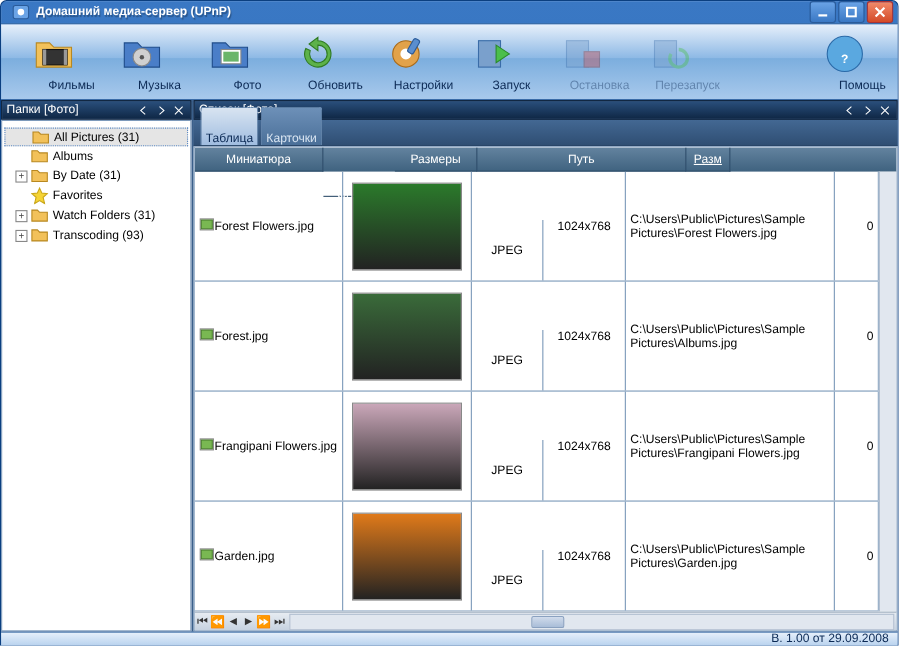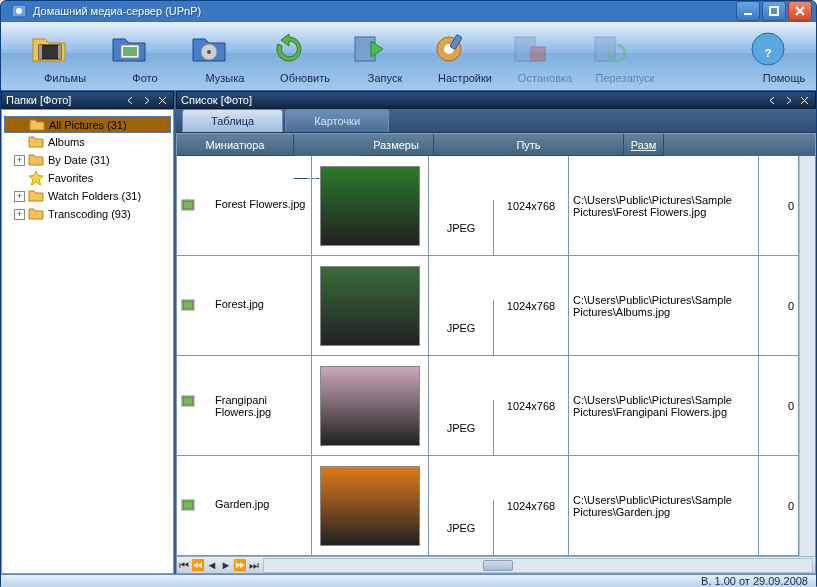--- a/index.html
+++ b/index.html
@@ -2,21 +2,21 @@
 <html><head>
 <meta charset="utf-8">
 <style>
 * { box-sizing: border-box; margin: 0; padding: 0; font-family: Tahoma, Arial, sans-serif; font-size: 11px; }
 html, body { width: 817px; height: 587px; overflow: hidden; }
 
 .window { width: 817px; height: 587px; background: linear-gradient(#3a78c4,#1f5fad); border: 1px solid #0b3f80; border-radius: 6px 6px 0 0; display: flex; flex-direction: column; }
 
 .titlebar { height: 26px; display: flex; align-items: center; padding: 0 4px; color: #fff; }
 .titlebar .app-icon { width: 16px; height: 16px; margin: 0 6px; }
-.titlebar .title { flex: 1; font-weight: normal; text-shadow: 1px 1px 1px rgba(0,0,0,.3); }
+.titlebar .title { flex: 1; font-weight: bold; text-shadow: 1px 1px 1px rgba(0,0,0,.3); }
 .win-btn { width: 24px; height: 20px; margin-left: 2px; border: 1px solid #2a5b9a; border-radius: 3px; background: linear-gradient(#6aa3e6,#3a78c4); display: flex; align-items: center; justify-content: center; cursor: default; }
 .win-btn.close { background: linear-gradient(#f08a6a,#d44a28); border-color:#a33; }
 .win-btn svg { width: 10px; height: 10px; }
 
 .toolbar { height: 75px; background: linear-gradient(#e7f0fb 0%, #8eb9e5 45%, #7caede 46%, #a8c9ec 100%); border: 1px solid #3a6ca8; border-left: none; border-right: none; display: flex; align-items: center; padding: 0 8px; }
 .tbtn { display: flex; flex-direction: column; align-items: center; justify-content: center; width: 80px; height: 68px; color: #0c2a55; cursor: default; }
 .tbtn.disabled { opacity: .4; }
 .tbtn .ticon { width: 40px; height: 40px; display:flex; align-items:center; justify-content:center; }
 .tbtn .tlabel { margin-top: 3px; margin-left: 32px; }
 .spacer { flex: 1; }
@@ -27,36 +27,36 @@
 .panel-hdr .cap { flex: 1; }
 .panel-hdr .hbtn { width: 14px; height: 14px; display:flex; align-items:center; justify-content:center; margin-left:2px; cursor:default;}
 .panel-hdr .hbtn svg{width:9px;height:9px;}
 
 .left { width: 176px; display: flex; flex-direction: column; border-right: 2px solid #3a5f8a; }
 .tree { flex: 1; background: #fff; border: 1px solid #7d9abb; overflow: auto; padding: 6px 2px; }
 .tnode { display: flex; align-items: center; height: 18px; padding-left: 4px; white-space: nowrap; cursor: default; }
 .tnode .exp { width: 11px; height: 11px; border: 1px solid #888; background: #fff; display:flex; align-items:center; justify-content:center; font-size:9px; line-height:1; margin-right: 3px; color:#444;}
 .tnode .exp.hidden{visibility:hidden;}
 .tnode .nicon { width: 16px; height: 16px; margin-right: 4px; display:flex; align-items:center; justify-content:center; }
-.tnode.selected { background: #a16207; border:1px dotted #5b89c4; height:17px;}
+.tnode.selected { background: #e5e5e5; border:1px dotted #5b89c4; height:17px;}
 
 .right { flex: 1; display: flex; flex-direction: column; }
 .tabs { height: 24px; background: linear-gradient(#436893,#2f4e73); display: flex; align-items: flex-end; padding: 0 6px; border-bottom: 1px solid #1e3a5a; }
-.tab { height: 23px; padding: 0 28px; display: flex; align-items: center; border: 1px solid #6a8bb1; border-bottom: none; background: linear-gradient(#6d90b8,#4a6f98); color:#d8e4f1; border-radius: 3px 3px 0 0; margin-right: 2px; cursor:default;}
+.tab { height: 35px; padding: 0 4px; display: flex; align-items: flex-end; border: 1px solid #6a8bb1; border-bottom: none; background: linear-gradient(#6d90b8,#4a6f98); color:#d8e4f1; border-radius: 3px 3px 0 0; margin-right: 2px; cursor:default;}
 .tab.active { background: linear-gradient(#d8e4f1,#9fbce0); color:#0c2a55; }
 
 .grid-wrap { flex: 1; display: flex; flex-direction: column; background: #fff; border: 1px solid #7d9abb; overflow:hidden; }
 .grid-head { display: flex; height: 22px; background: linear-gradient(#63839f,#3f627f); color:#fff; }
 .gh { border-right: 1px solid #2f4e6b; border-bottom:1px solid #2f4e6b; display:flex; align-items:center; justify-content:center; }
 .grid-body { flex: 1; overflow: auto; }
 .row { display: flex; height: 100px; border-bottom: 1px solid #7a98b8; }
 .cell { border-right: 1px solid #7a98b8; display:flex; align-items:center; padding: 0 4px; overflow:hidden; }
 .c0{width:135px;} .c1{width:117px; justify-content:center; padding:0;} .c2{width:65px; justify-content:center;margin-top:44px;} .c3{width:75px; justify-content:center;} .c4{width:190px;} .c5{width:40px; justify-content:flex-end;}
 .gh.c5{justify-content:center;text-decoration:underline;}
-.fname { display:flex; gap:20px; }
+.fname { display:flex; align-items:center; gap:0; }
 .thumb { width: 100px; height: 80px; border:1px solid #888; background:#555;}
 
 .nav { height: 17px; background: linear-gradient(#e7ecf2,#c6d2e0); display:flex; align-items:center; border-top:1px solid #9ab; }
 .nav .nb { width: 14px; height:14px; display:flex; align-items:center; justify-content:center; cursor:default; color:#333;}
 .nav .hscroll{flex:1; height:15px; background:#e1e7ef; border:1px solid #b3c0d1; position:relative; margin:0 2px;}
 .nav .hthumb{position:absolute; left:40%; top:1px; width:30px; height:11px; background:linear-gradient(#d0dbeb,#a9bdd8); border:1px solid #8aa1c0; border-radius:2px;}
 
 .status { height: 20px; background: linear-gradient(#e7f0fb,#b8d2ee); border-top:1px solid #6a8bb1; display:flex; align-items:center; padding: 0 8px; color:#0c2a55;}
 .status .sflex{flex:1;}
 .vscroll{width:16px; background:#e1e7ef; border-left:1px solid #b3c0d1;}
@@ -105,62 +105,62 @@
             <rect x="10" y="16" width="3" height="14" fill="#999"></rect>
             <rect x="29" y="16" width="3" height="14" fill="#999"></rect>
           </svg>
         </span>
       <span class="tlabel">Фильмы</span>
     </div>
     <div class="tbtn">
       <span class="ticon">
           <svg width="40" height="40" viewBox="0 0 40 40">
             <path d="M4 10h12l4 4h16v18H4z" fill="#4a7ec8" stroke="#1f4c8a"></path>
+            <circle cx="20" cy="23" r="8" fill="#d0d0d0" stroke="#888"></circle>
+            <circle cx="20" cy="23" r="2" fill="#555"></circle>
+          </svg>
+        </span>
+      <span class="tlabel">Музыка</span>
+    </div>
+    <div class="tbtn">
+      <span class="ticon">
+          <svg width="40" height="40" viewBox="0 0 40 40">
+            <path d="M4 10h12l4 4h16v18H4z" fill="#4a7ec8" stroke="#1f4c8a"></path>
             <rect x="12" y="16" width="18" height="13" fill="#fff" stroke="#888"></rect>
             <rect x="14" y="18" width="14" height="9" fill="#6ab56a"></rect>
           </svg>
         </span>
       <span class="tlabel">Фото</span>
     </div>
     <div class="tbtn">
       <span class="ticon">
           <svg width="40" height="40" viewBox="0 0 40 40">
-            <path d="M4 10h12l4 4h16v18H4z" fill="#4a7ec8" stroke="#1f4c8a"></path>
-            <circle cx="20" cy="23" r="8" fill="#d0d0d0" stroke="#888"></circle>
-            <circle cx="20" cy="23" r="2" fill="#555"></circle>
-          </svg>
-        </span>
-      <span class="tlabel">Музыка</span>
-    </div>
-    <div class="tbtn">
-      <span class="ticon">
-          <svg width="40" height="40" viewBox="0 0 40 40">
             <path d="M20 8a12 12 0 1 1-11 7l4 2a8 8 0 1 0 7-5v5l-8-6 8-6z" fill="#5db24a" stroke="#2f7a22"></path>
           </svg>
         </span>
       <span class="tlabel">Обновить</span>
-    </div>
-    <div class="tbtn">
-      <span class="ticon">
-          <svg width="40" height="40" viewBox="0 0 40 40">
-            <rect x="6" y="8" width="20" height="24" fill="#7aa0cc" stroke="#3a6ca8"></rect>
-            <path d="M22 20l12 8-12 8z" fill="#4bbf4b" stroke="#2a8a2a" transform="translate(0 -8)"></path>
-          </svg>
-        </span>
-      <span class="tlabel">Запуск</span>
     </div>
     <div class="tbtn">
       <span class="ticon">
           <svg width="40" height="40" viewBox="0 0 40 40">
             <circle cx="20" cy="20" r="12" fill="#e2a24a" stroke="#a86a1a"></circle>
             <circle cx="20" cy="20" r="5" fill="#fff"></circle>
             <rect x="24" y="6" width="6" height="14" rx="2" fill="#5a8ecf" stroke="#2a5b9a" transform="rotate(30 27 13)"></rect>
           </svg>
         </span>
       <span class="tlabel">Настройки</span>
+    </div>
+    <div class="tbtn">
+      <span class="ticon">
+          <svg width="40" height="40" viewBox="0 0 40 40">
+            <rect x="6" y="8" width="20" height="24" fill="#7aa0cc" stroke="#3a6ca8"></rect>
+            <path d="M22 20l12 8-12 8z" fill="#4bbf4b" stroke="#2a8a2a" transform="translate(0 -8)"></path>
+          </svg>
+        </span>
+      <span class="tlabel">Запуск</span>
     </div>
     <div class="tbtn disabled">
       <span class="ticon">
           <svg width="40" height="40" viewBox="0 0 40 40">
             <rect x="6" y="8" width="20" height="24" fill="#7aa0cc" stroke="#3a6ca8"></rect>
             <rect x="22" y="18" width="14" height="14" fill="#cc4b4b" stroke="#8a2a2a"></rect>
           </svg>
         </span>
       <span class="tlabel">Остановка</span>
     </div>

